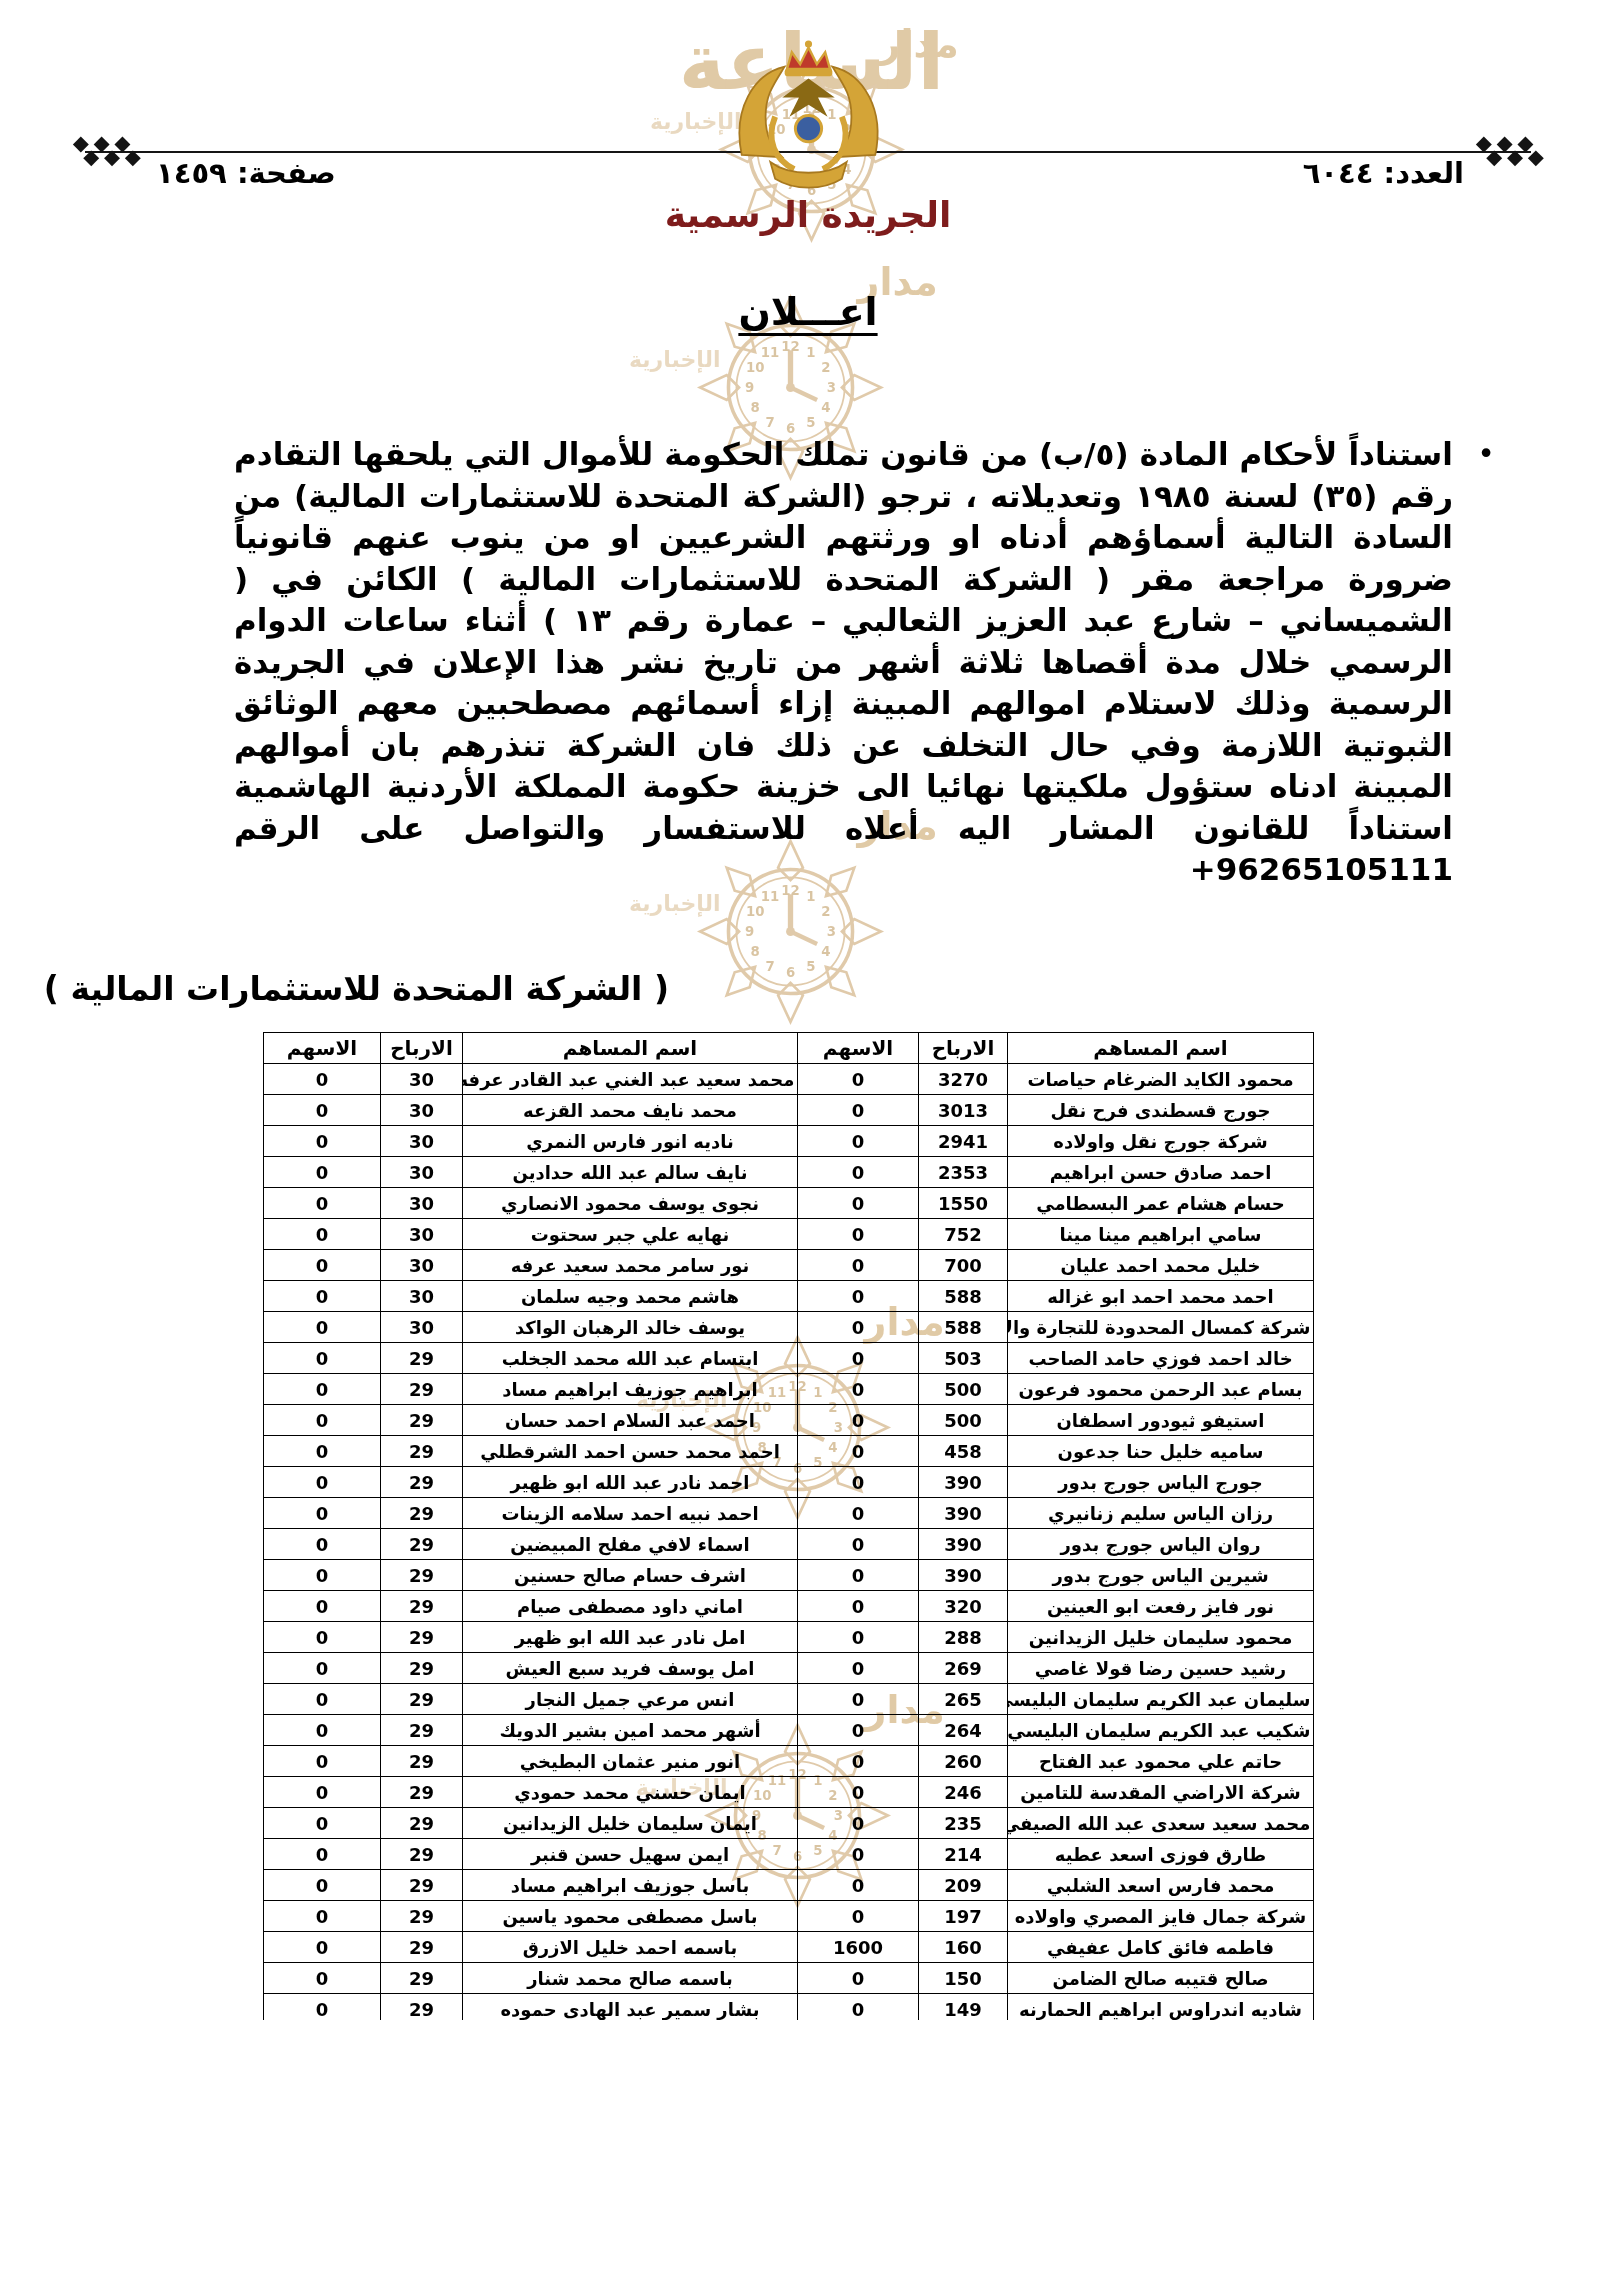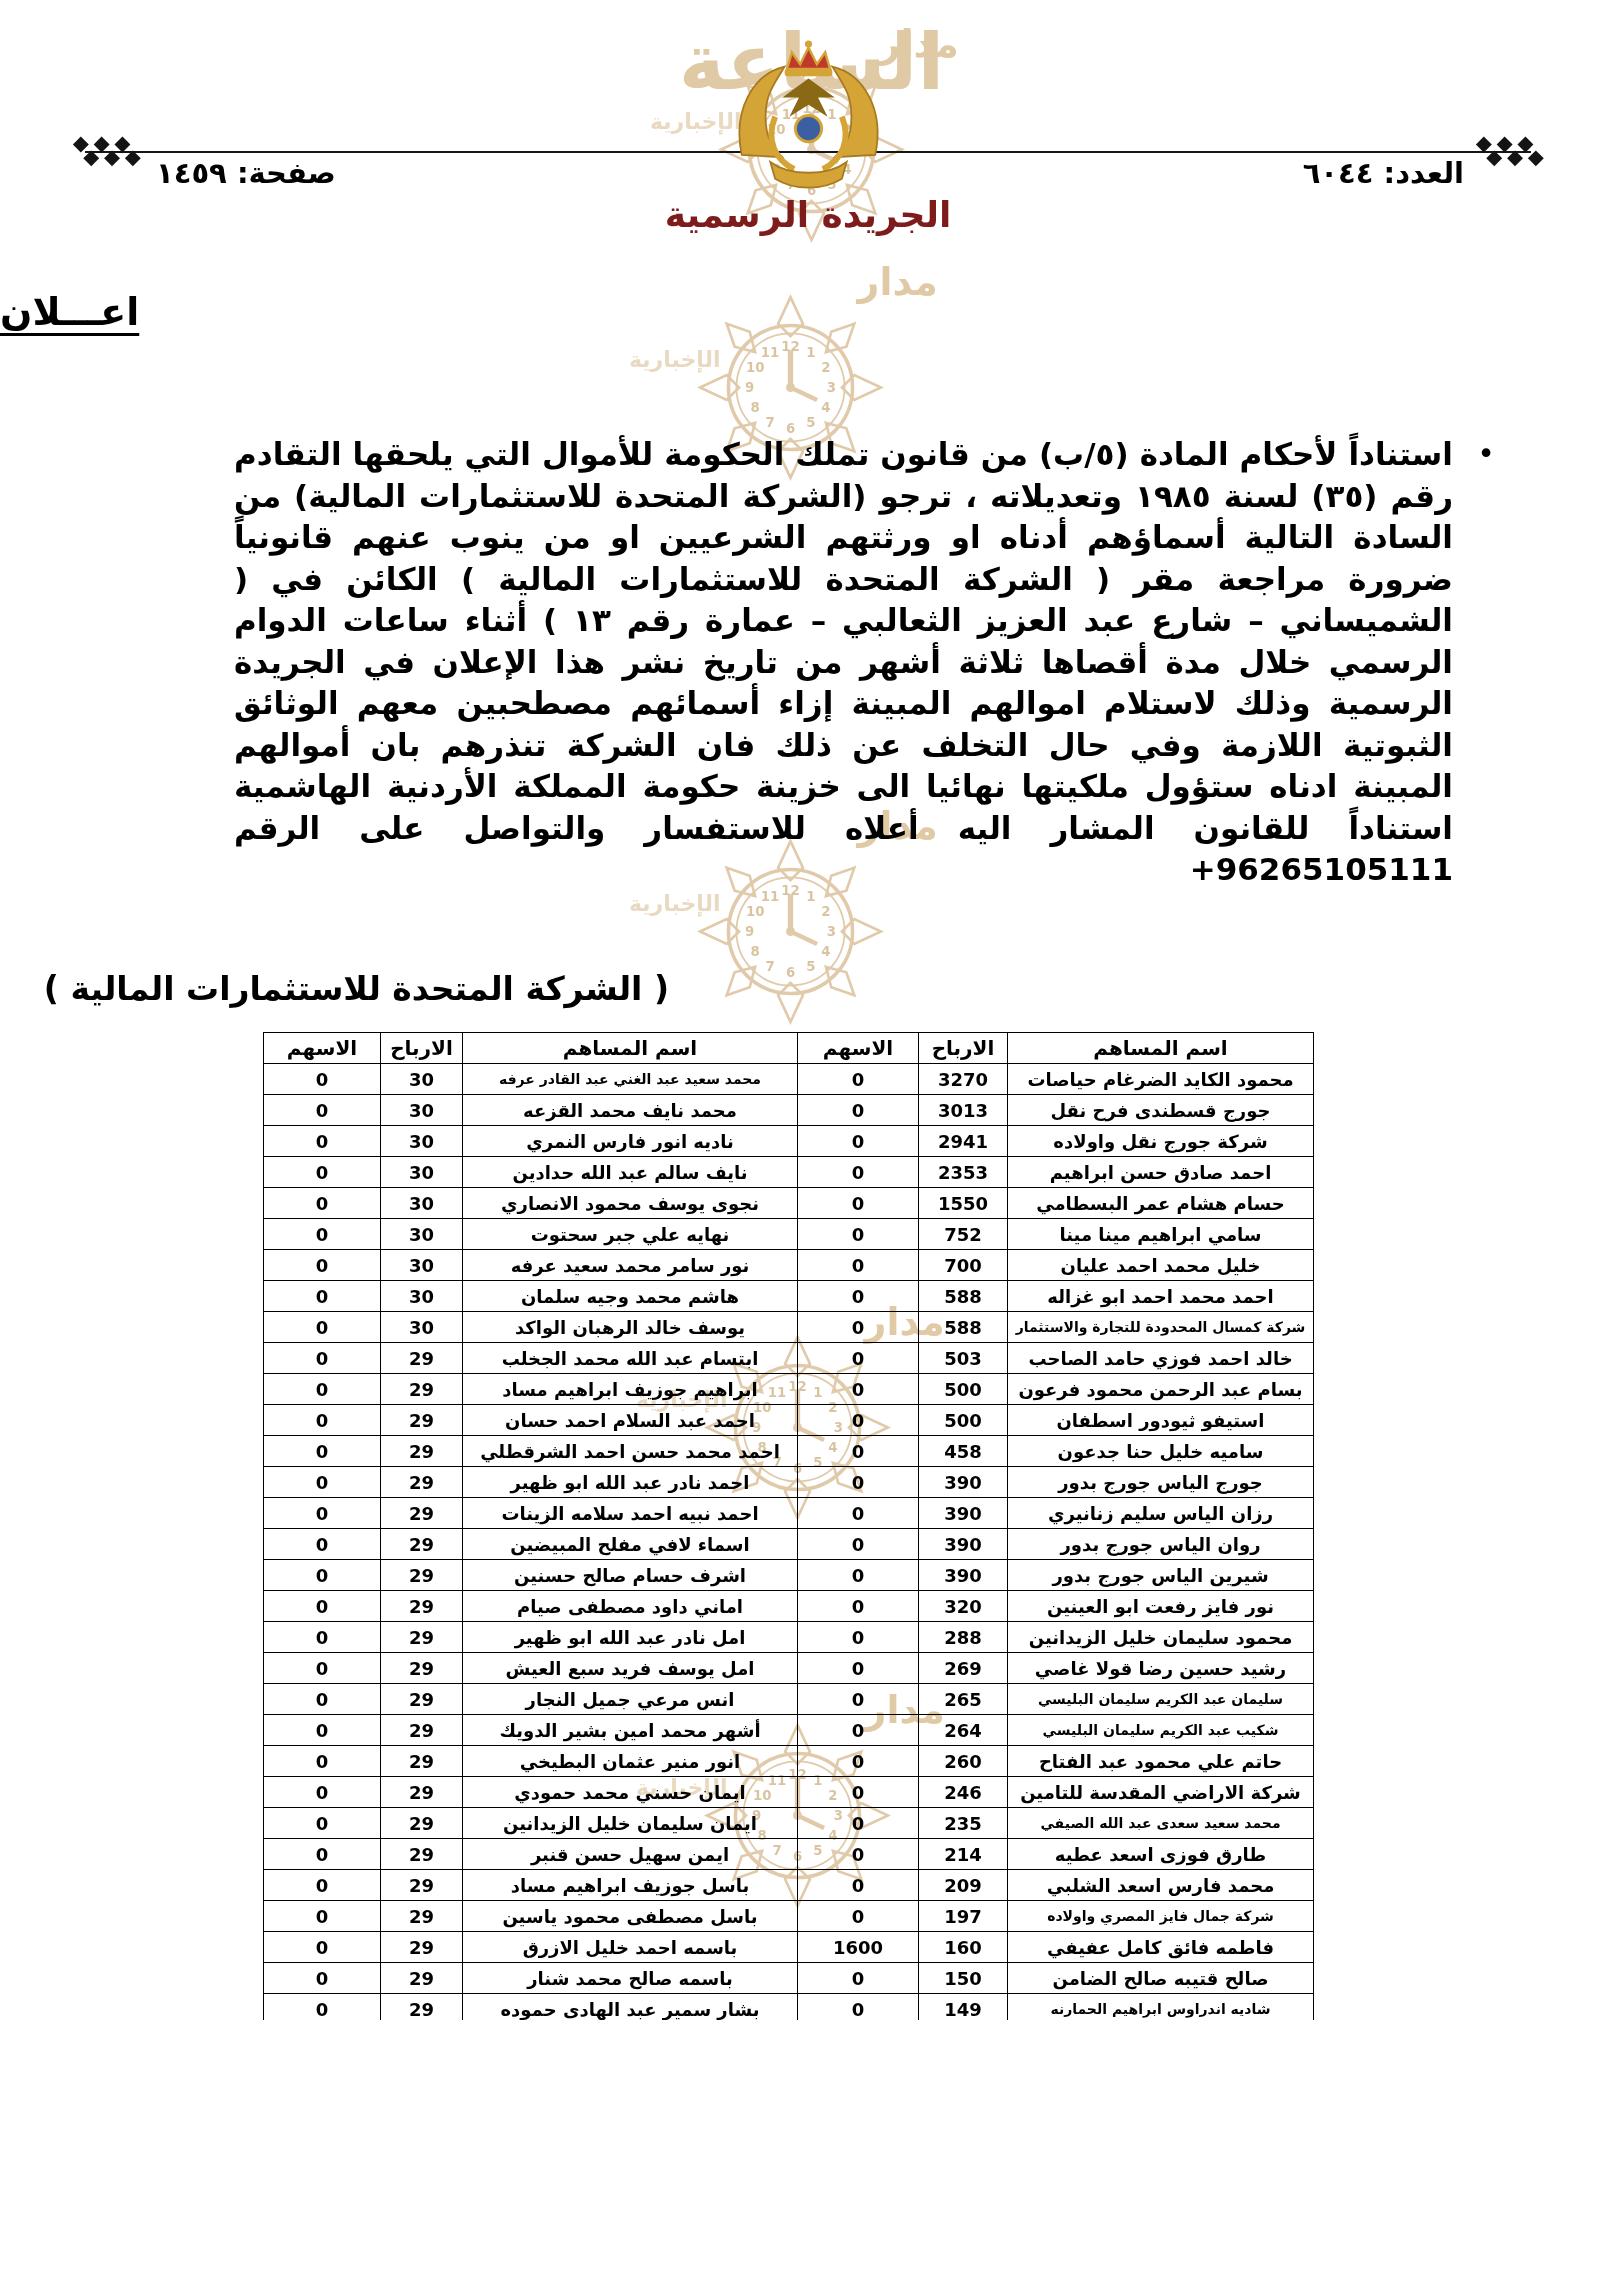--- a/index.html
+++ b/index.html
@@ -59,21 +59,21 @@
   }
   .emblem { position:absolute; top:38px; left:724px; width:169px; height:155px; z-index:3; }
   .gazette-title {
     position:absolute; top:194px; left:0; width:100%;
     text-align:center; font-size:36px; font-weight:bold; color:#7e1c1c; z-index:3;
   }
 
   
   .announce-title {
     position:absolute; top:290px; left:0; width:100%;
-    text-align:left; font-size:38px; font-weight:bold;
+    text-align:center; font-size:38px; font-weight:bold;
     text-decoration:underline; text-underline-offset:7.8px;
     z-index:2; color:#000;
   }
   .notice {
     position:absolute; top:434px; right:163px; width:1219px; z-index:2;
   }
   .notice .bullet {
     position:absolute; right:-42px; top:5.2px; font-size:30px; line-height:1;
   }
   .notice p {
@@ -96,21 +96,21 @@
     table-layout:fixed; width:1050px;
     background:transparent;
   }
   .shareholders th, .shareholders td {
     border:1.3px solid #000; text-align:center; vertical-align:middle;
     font-weight:bold; height:31px; padding:0 2.6px; overflow:hidden;
     white-space:nowrap;
   }
   .shareholders th { font-size:20px; }
   .shareholders td { font-size:18px; }
-  .shareholders td.td-small { font-size:14px; }
+  .shareholders td.td-small { font-size:18px; }
   .col-name-a  { width:306px; }
   .col-prof-a  { width:89px; }
   .col-shar-a  { width:121px; }
   .col-name-b  { width:335px; }
   .col-prof-b  { width:82px; }
   .col-shar-b  { width:117px; }
 </style>
 </head>
 <body>
 

